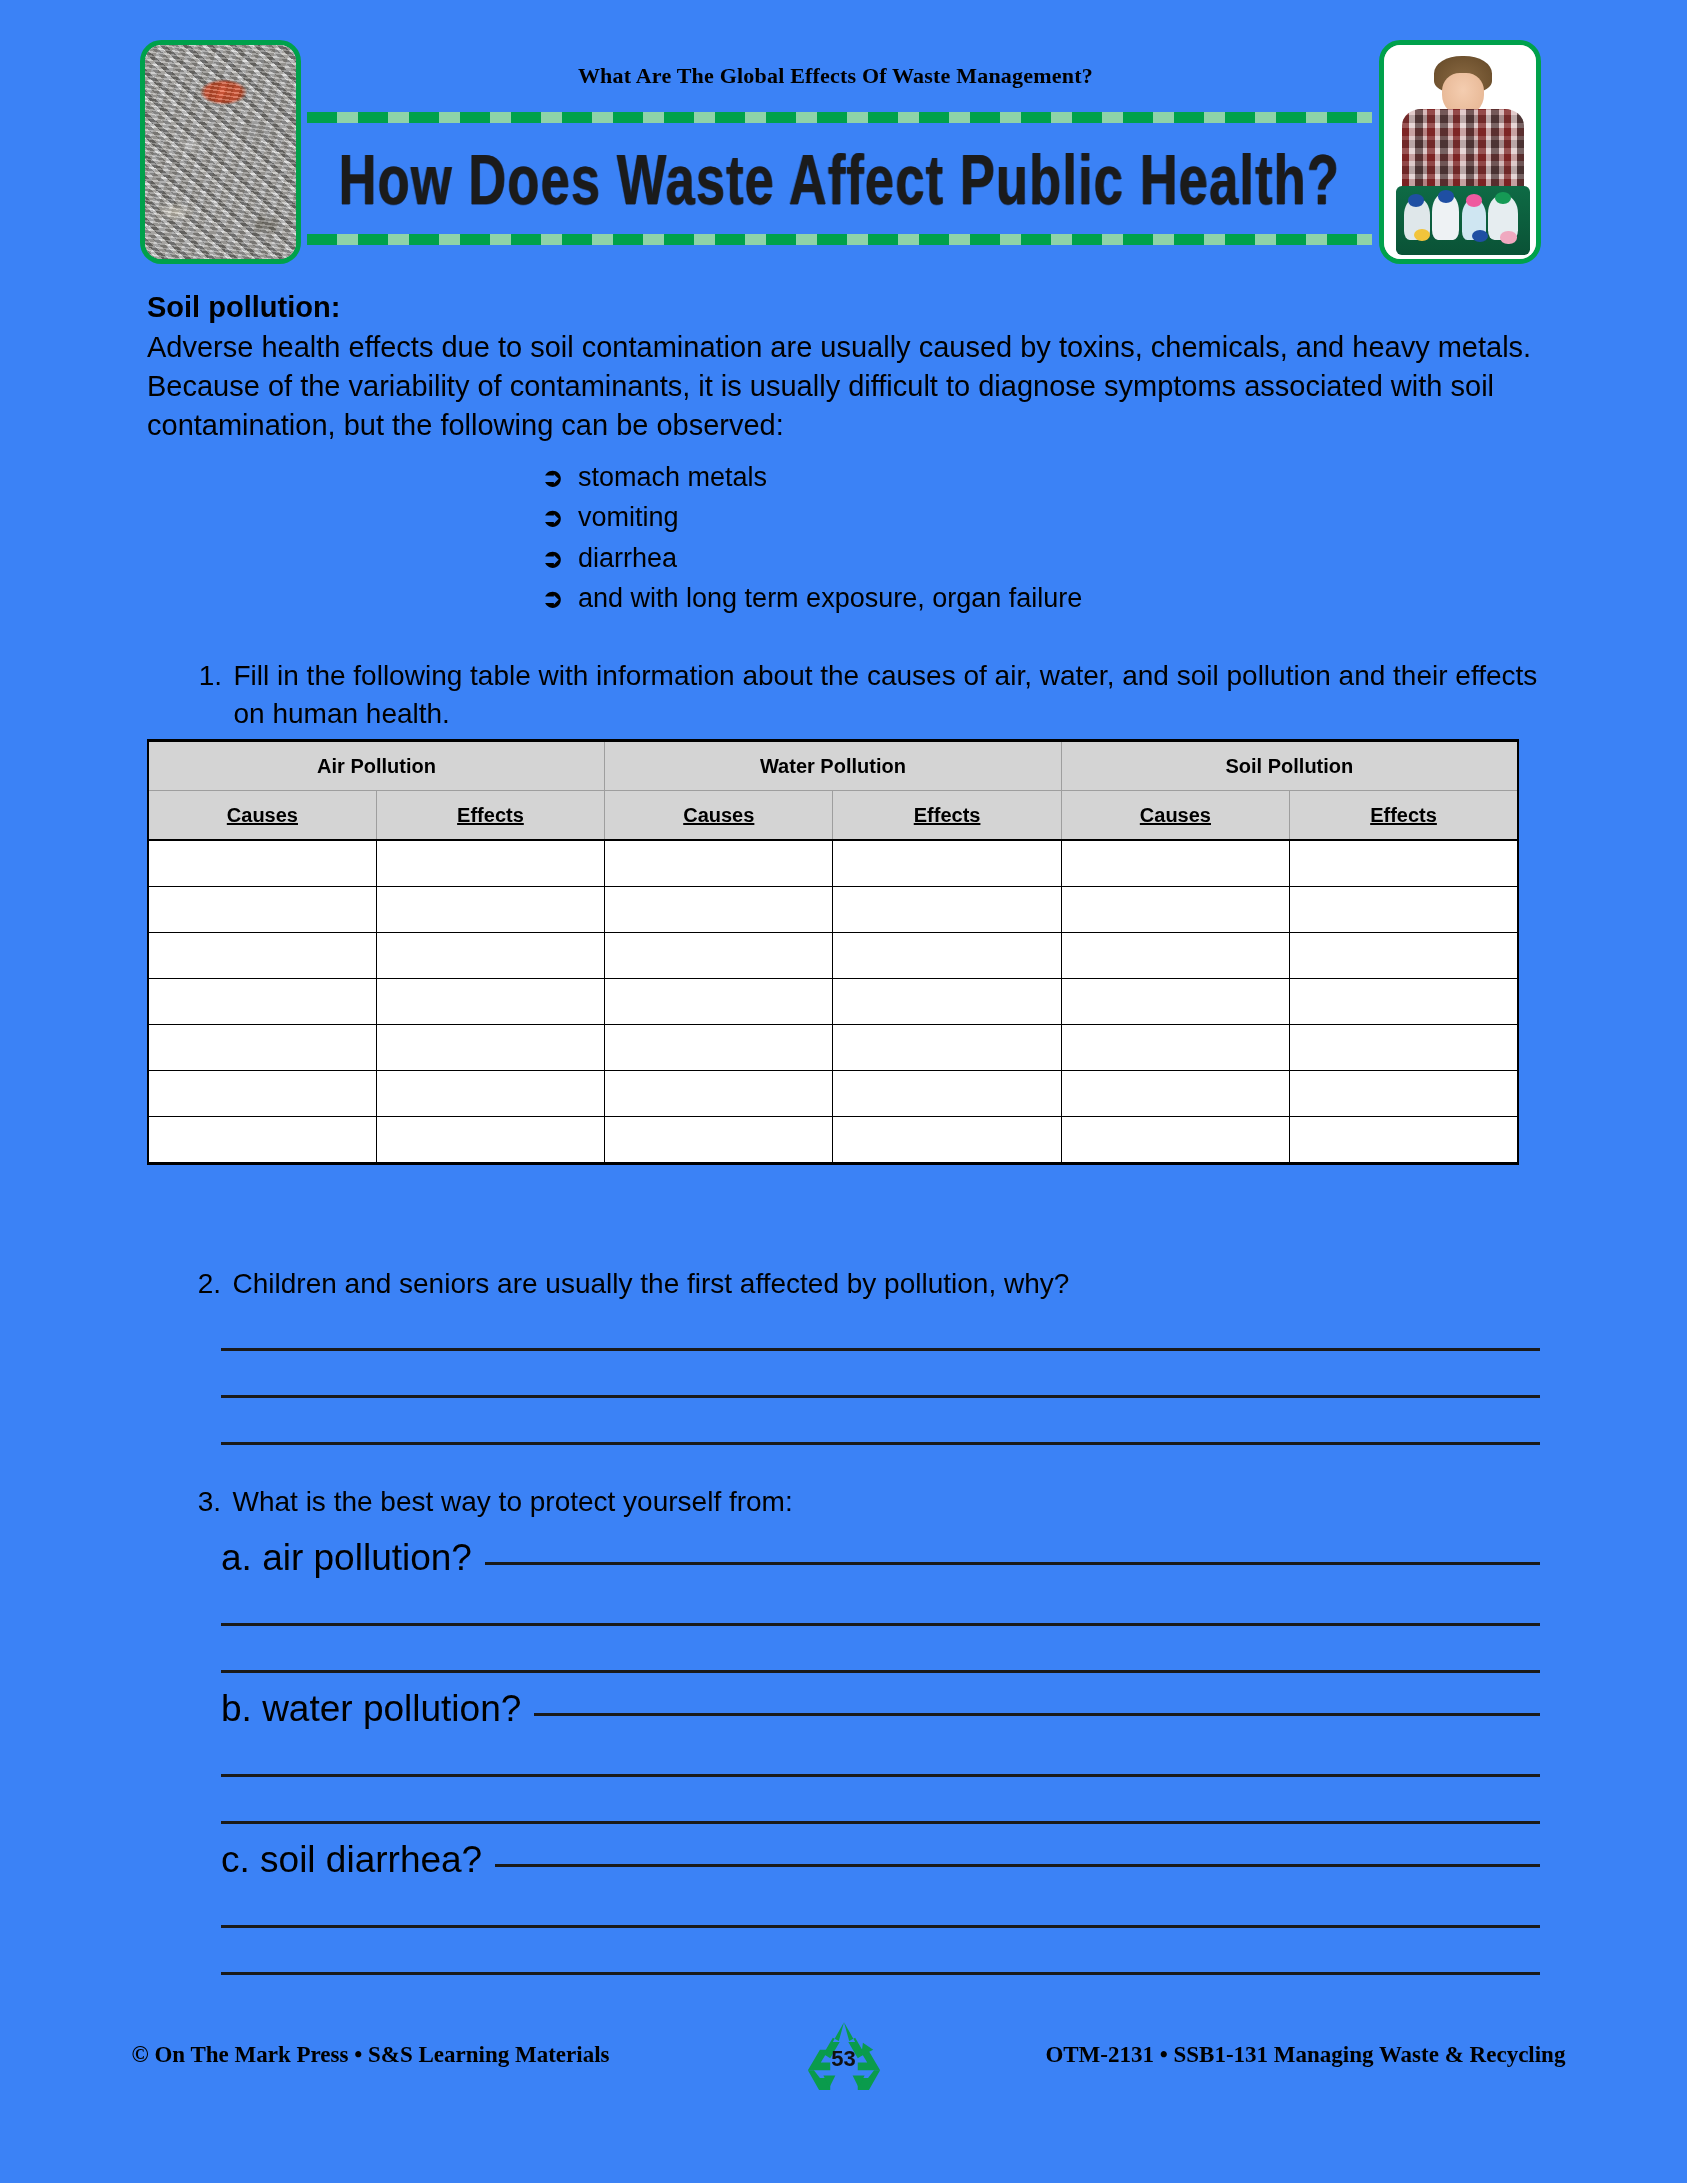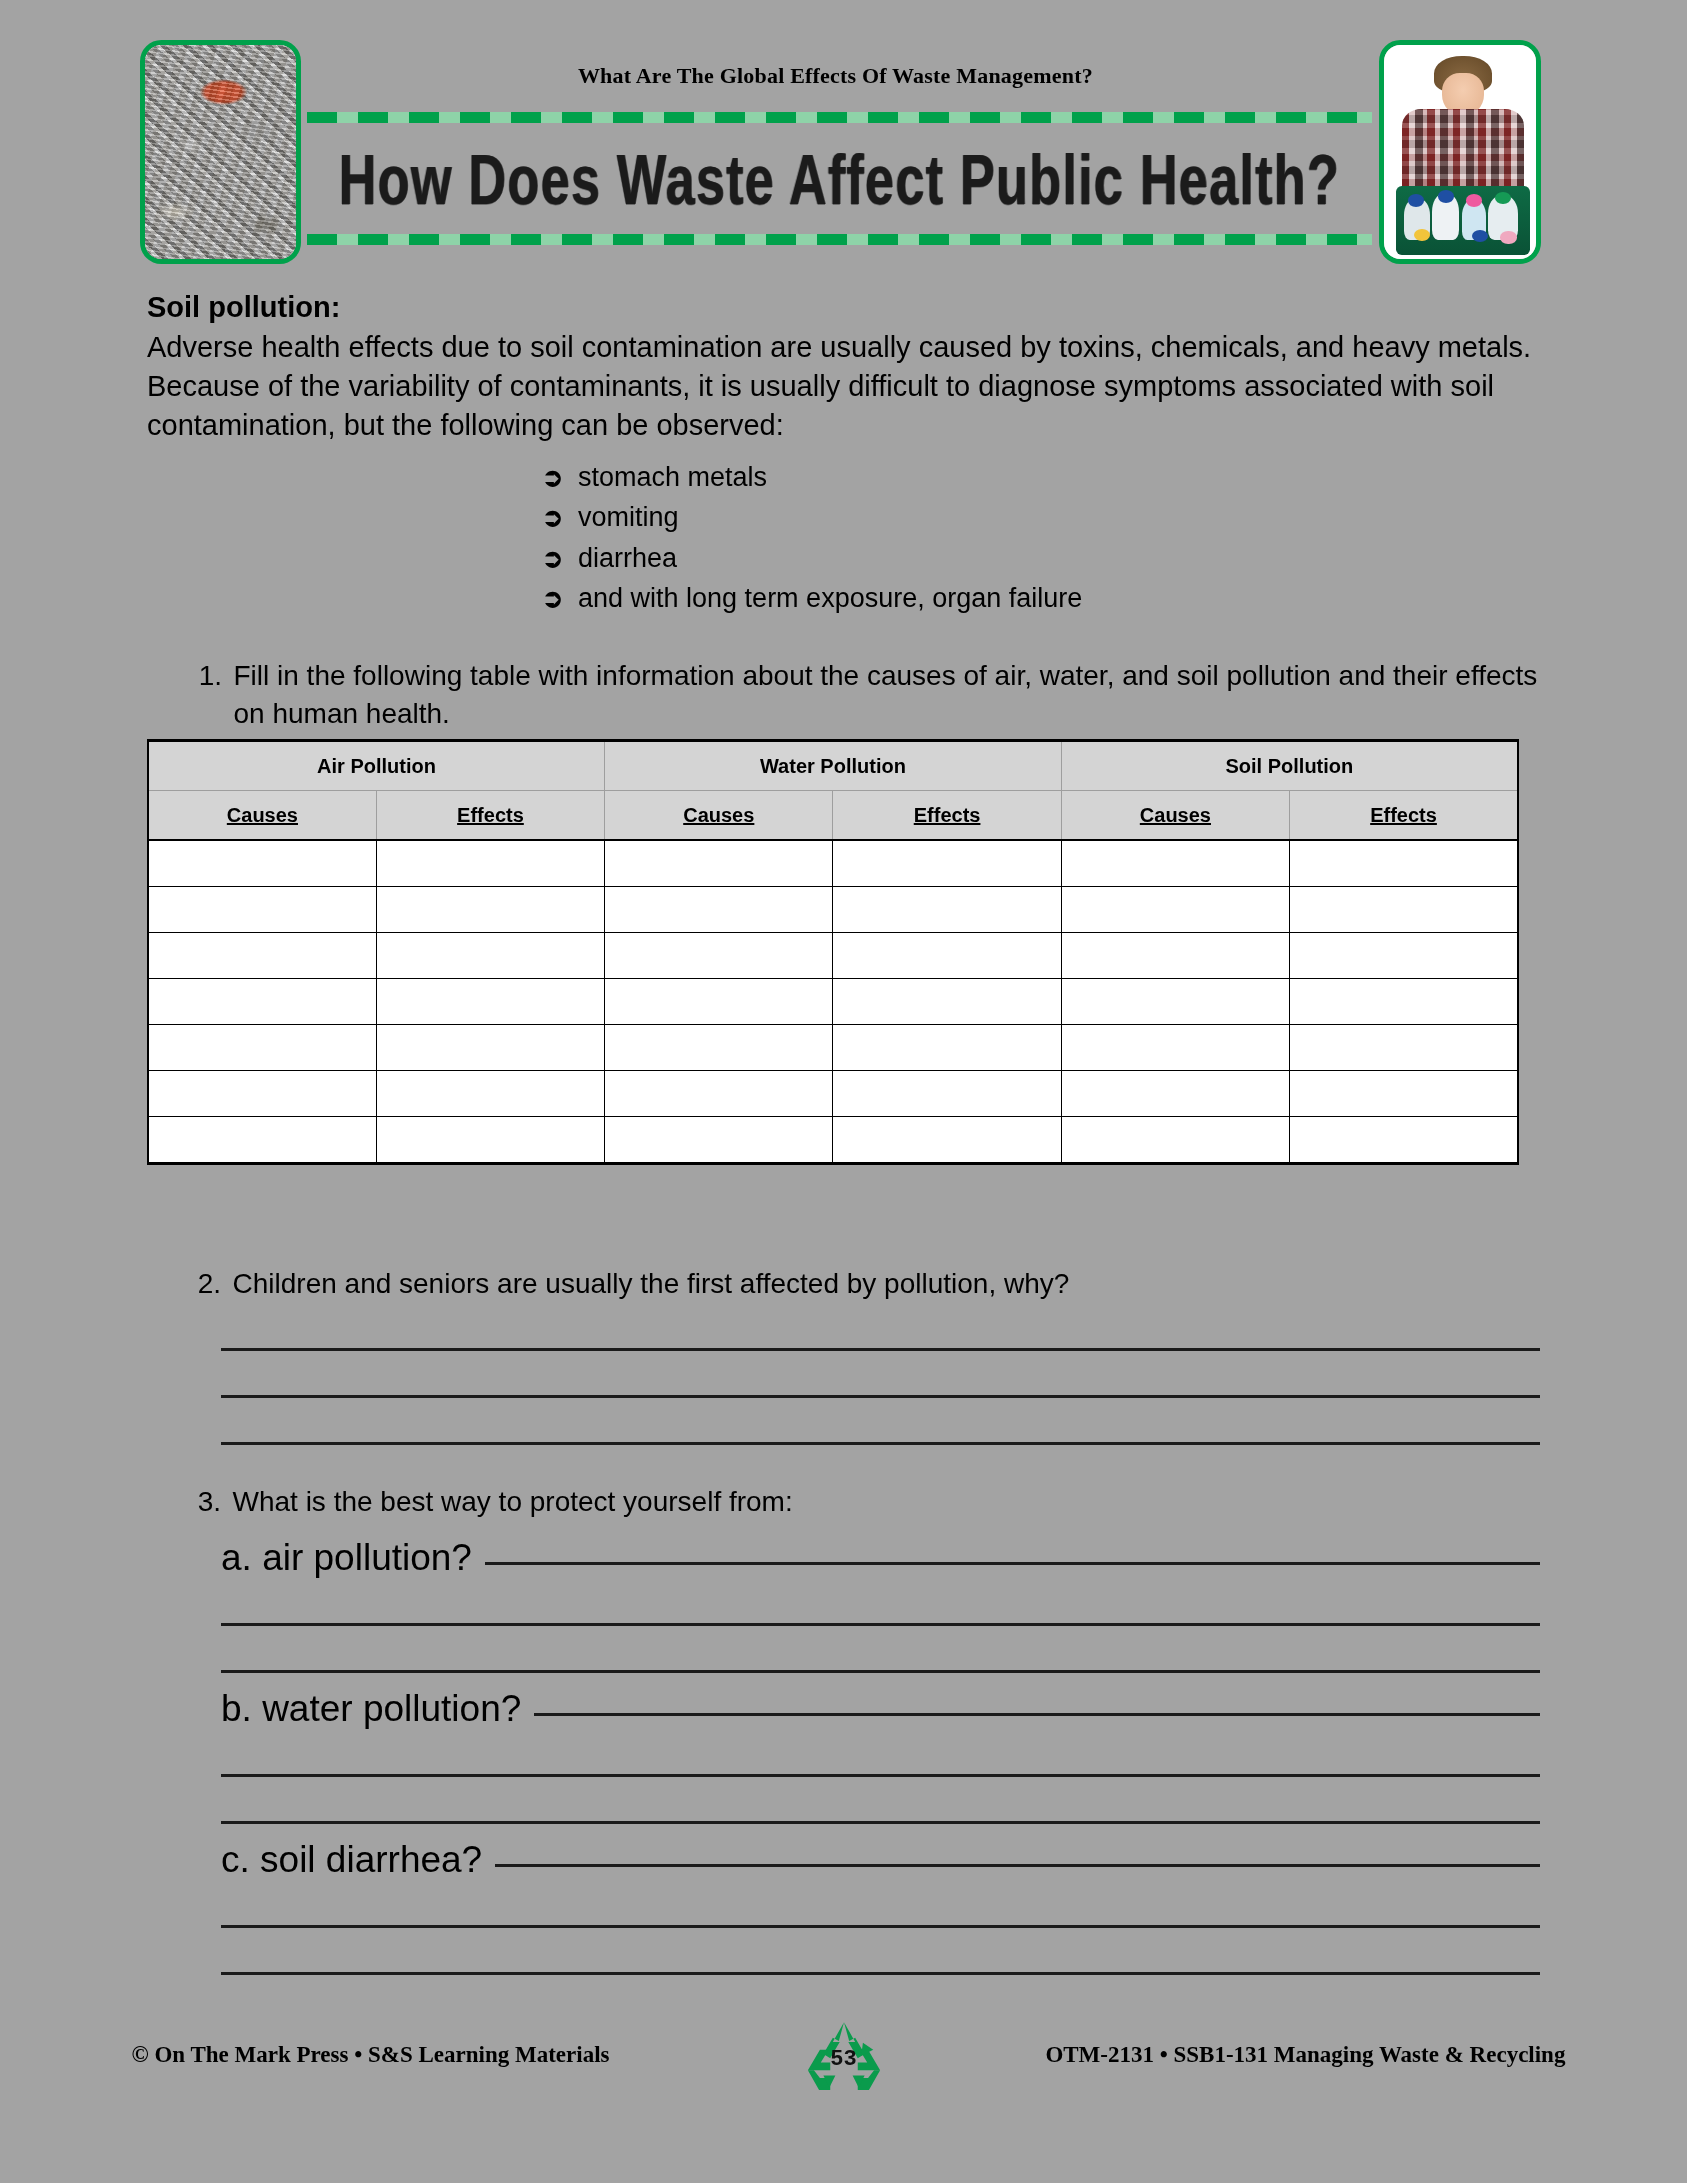--- a/index.html
+++ b/index.html
@@ -14,21 +14,21 @@
     font-family: "Liberation Sans", sans-serif;
     color: #000000;
     overflow: hidden;
   }
 
   .page {
     position: absolute;
     left: 0; top: 0;
     width: 1687px;
     height: 2183px;
-    background: #a3a3a3;
+    background: #3b82f6;
   }
 
   
   .header {
     position: absolute;
     left: 140px;
     top: 40px;
     width: 1401px;
     height: 224px;
   }
@@ -298,21 +298,21 @@
     transform: translateX(-50%);
     width: 86px;
     height: 86px;
   }
   .recycle-num {
     position: absolute;
     left: 0; right: 0;
     top: 50%;
     transform: translateY(-52%);
     text-align: center;
-    font-family: Liberation Mono, monospace;
+    font-family: Liberation Sans, sans-serif;
     font-weight: bold;
     font-size: 22px;
     color: #111111;
   }
 </style>
 </head>
 <body>
 
 <div class="page">
 

